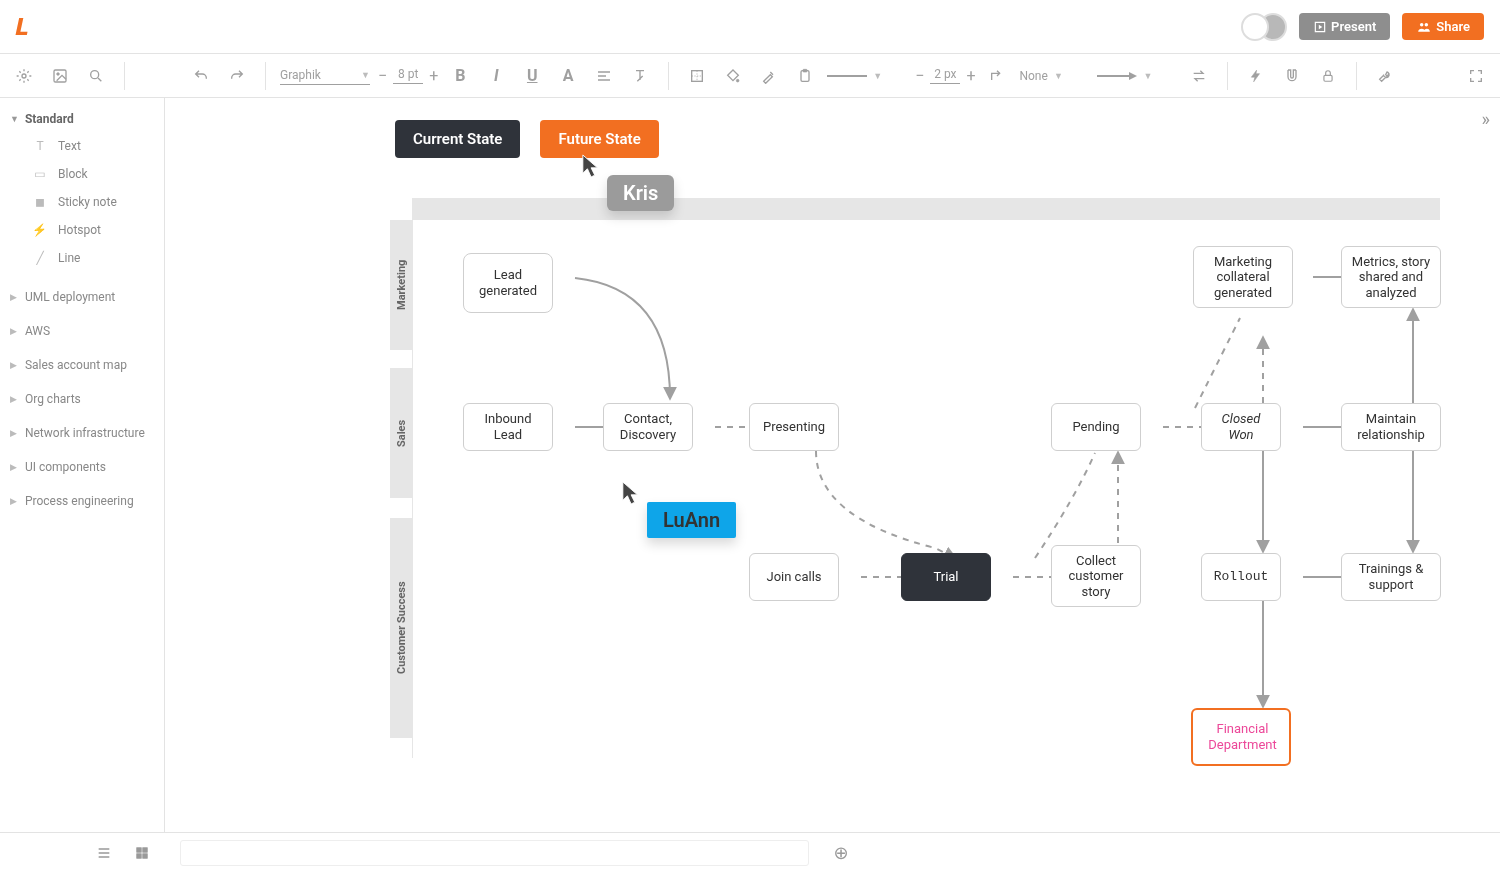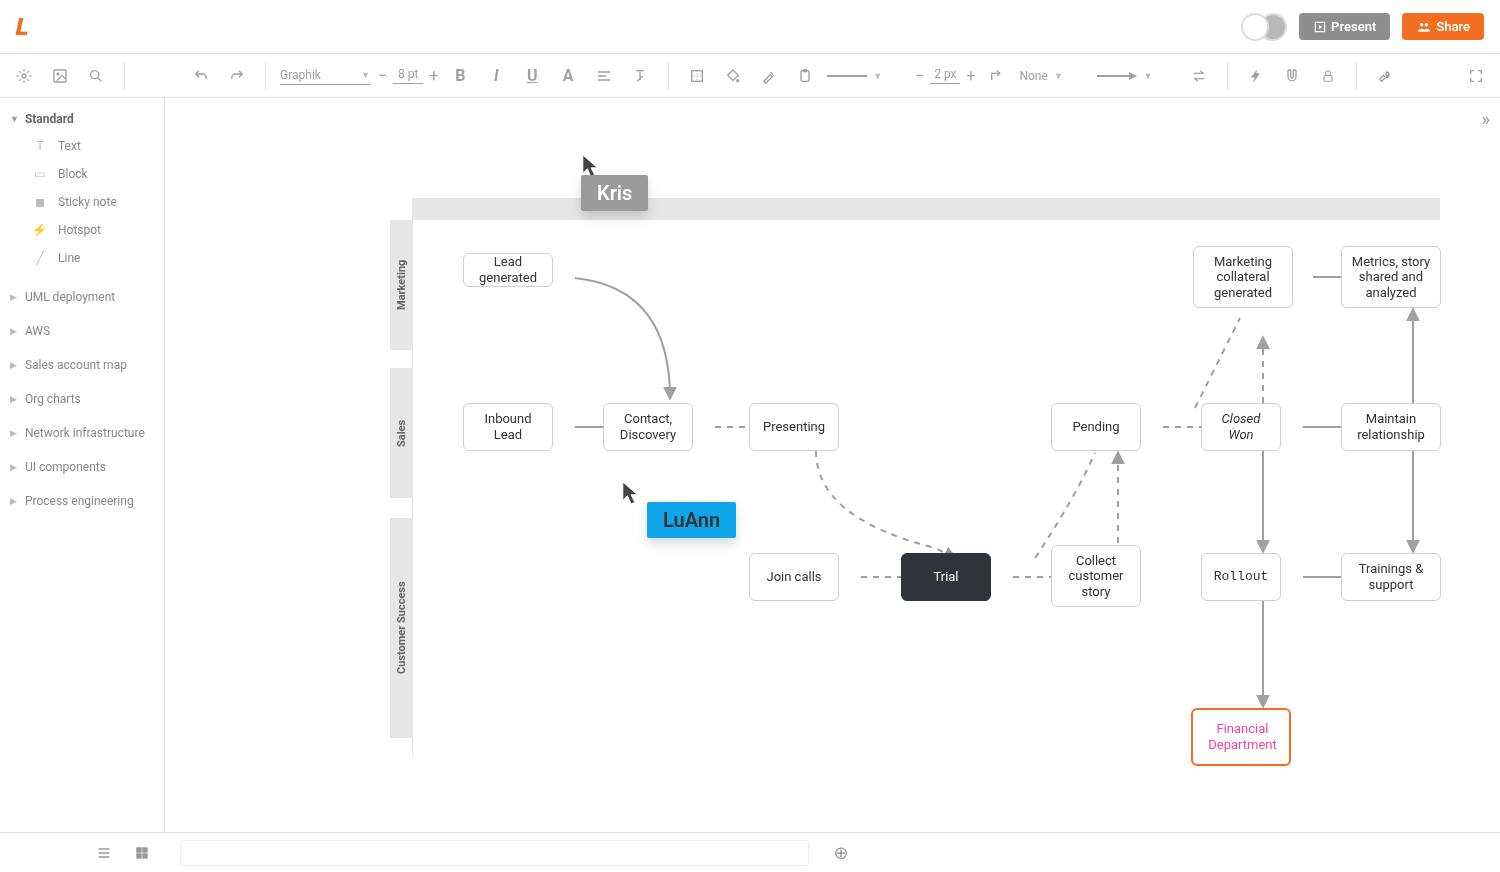--- a/index.html
+++ b/index.html
@@ -325,20 +325,24 @@
             <span class="tri">▶</span>
             <span>Process engineering</span>
           </div>
         </div>
     </div>
   </div>
 
   <div class="canvas-wrap">
     <div class="right-collapse">»</div>
     <div class="canvas">
+      <div class="state-tabs" id="state-tabs">
+          <div class="state-tab dark">Current State</div>
+          <div class="state-tab orange">Future State</div>
+        </div>
 
       <div class="swim">
         <div class="swim-lane-labels" id="lane-labels">
             <div class="lane-label" style="top: 22px; height: 130px;">Marketing</div>
             <div class="lane-label" style="top: 170px; height: 130px;">Sales</div>
             <div class="lane-label" style="top: 320px; height: 220px;">Customer Success</div>
           </div>
         <div class="swim-body">
 
           <div class="lane-band" style="top:0;height:22px;background:var(--swim);"></div>
@@ -379,21 +383,21 @@
 
             <line x1="828" y1="253" x2="828" y2="353" stroke="#a0a0a0" stroke-width="2" marker-end="url(#ah)"></line>
 
             <line x1="978" y1="253" x2="978" y2="353" stroke="#a0a0a0" stroke-width="2" marker-end="url(#ah)"></line>
 
             <line x1="868" y1="379" x2="926" y2="379" stroke="#a0a0a0" stroke-width="2" marker-end="url(#ah)"></line>
 
             <line x1="828" y1="403" x2="828" y2="508" stroke="#a0a0a0" stroke-width="2" marker-end="url(#ah)"></line>
           </svg>
           <div id="nodes">
-              <div class="node" style="left: 50px; top: 55px; width: 90px; height: 34px;">Lead generated</div>
+              <div class="node" style="left: 50px; top: 55px; width: 90px; height: 60px; border-radius: 8px;">Lead generated</div>
               <div class="node" style="left: 780px; top: 48px; width: 100px; height: 62px;">Marketing collateral generated</div>
               <div class="node" style="left: 928px; top: 48px; width: 100px; height: 62px;">Metrics, story shared and analyzed</div>
               <div class="node" style="left: 50px; top: 205px; width: 90px; height: 48px;">Inbound Lead</div>
               <div class="node" style="left: 190px; top: 205px; width: 90px; height: 48px;">Contact, Discovery</div>
               <div class="node" style="left: 336px; top: 205px; width: 90px; height: 48px;">Presenting</div>
               <div class="node" style="left: 638px; top: 205px; width: 90px; height: 48px;">Pending</div>
               <div class="node" style="left: 788px; top: 205px; width: 80px; height: 48px; font-style: italic;">Closed Won</div>
               <div class="node" style="left: 928px; top: 205px; width: 100px; height: 48px;">Maintain relationship</div>
               <div class="node" style="left: 336px; top: 355px; width: 90px; height: 48px;">Join calls</div>
               <div class="node dark" style="left: 488px; top: 355px; width: 90px; height: 48px;">Trial</div>
@@ -403,21 +407,21 @@
               <div class="node orange-border" style="left: 778px; top: 510px; width: 100px; height: 58px;">Financial Department</div>
             </div>
         </div>
       </div>
 
       <div id="cursors">
           <div class="cursor-tag" style="left: 416px; top: 55px;">
             <svg width="22" height="26" viewBox="0 0 24 28">
               <path d="M2 2l0 20 5-5 4 9 4-2-4-8h7z" fill="#444" stroke="#fff" stroke-width="1"></path>
             </svg>
-            <div class="label" style="margin-top:-4px;">Kris</div>
+            <div class="label" style="margin-left:26px;margin-top:-4px;border-radius:6px;">Kris</div>
           </div>
           <div class="cursor-tag white" style="left: 456px; top: 382px;">
             <svg width="22" height="26" viewBox="0 0 24 28">
               <path d="M2 2l0 20 5-5 4 9 4-2-4-8h7z" fill="#444" stroke="#fff" stroke-width="1"></path>
             </svg>
             <div class="label" style="margin-left:26px;margin-top:-4px;">LuAnn</div>
           </div>
         </div>
     </div>
   </div>

